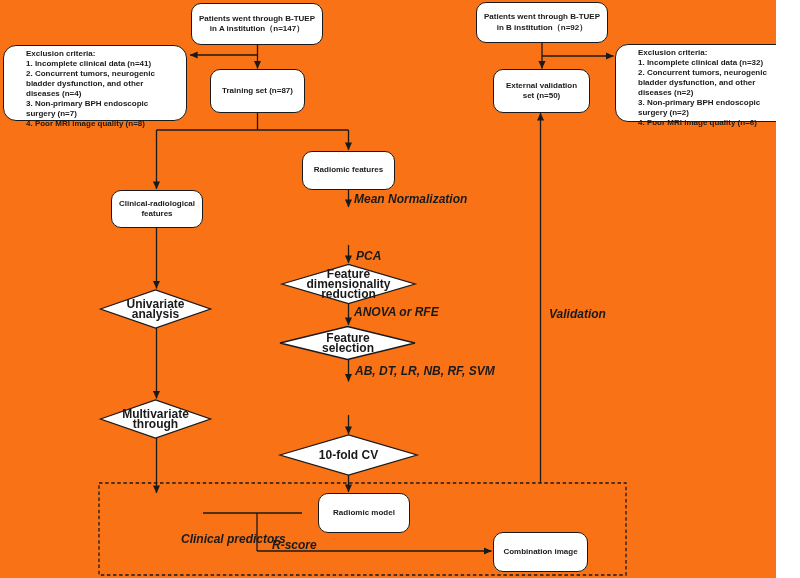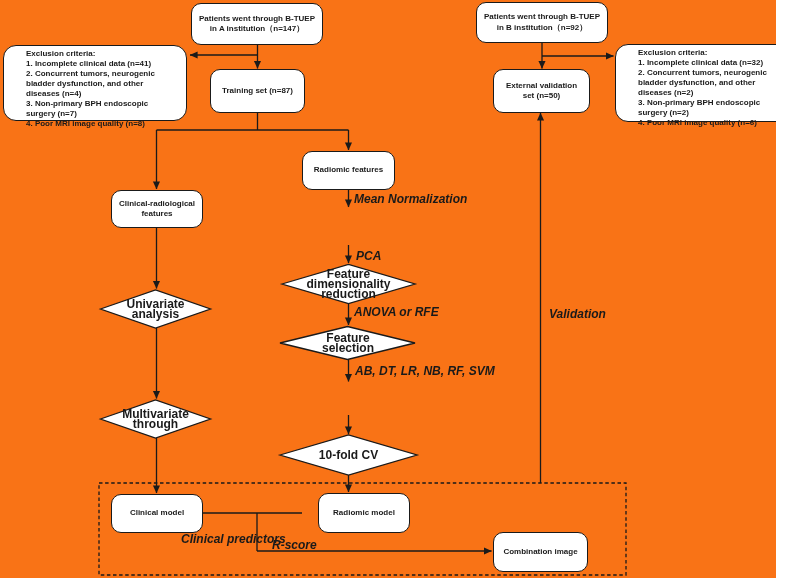--- a/index.html
+++ b/index.html
@@ -83,21 +83,20 @@
   <div class="node excl" style="left:615px;top:16px;width:184px;height:78px">Exclusion criteria:
 1. Incomplete clinical data (n=32)
 2. Concurrent tumors, neurogenic bladder dysfunction, and other diseases (n=2)
 3. Non-primary BPH endoscopic surgery (n=2)
 4. Poor MRI image quality (n=6)</div>
   <div class="node" style="left:493px;top:69px;width:97px;height:44px">External validation
 set (n=50)</div>
   <div class="node" style="left:302px;top:151px;width:93px;height:39px">Radiomic features</div>
   <div class="node" style="left:111px;top:190px;width:92px;height:38px">Clinical-radiological
 features</div>
-  <div class="node" style="left:111px;top:494px;width:92px;height:39px">Clinical model</div>
   <div class="node" style="left:318px;top:493px;width:92px;height:40px">Radiomic model</div>
   <div class="node" style="left:493px;top:532px;width:95px;height:40px">Combination image</div>
 
   <div class="dtext" style="left:105px;top:299px;width:101px">Univariate
 analysis</div>
   <div class="dtext" style="left:105px;top:409px;width:101px">Multivariate
 through</div>
   <div class="dtext" style="left:288px;top:269px;width:121px">Feature
 dimensionality
 reduction</div>

